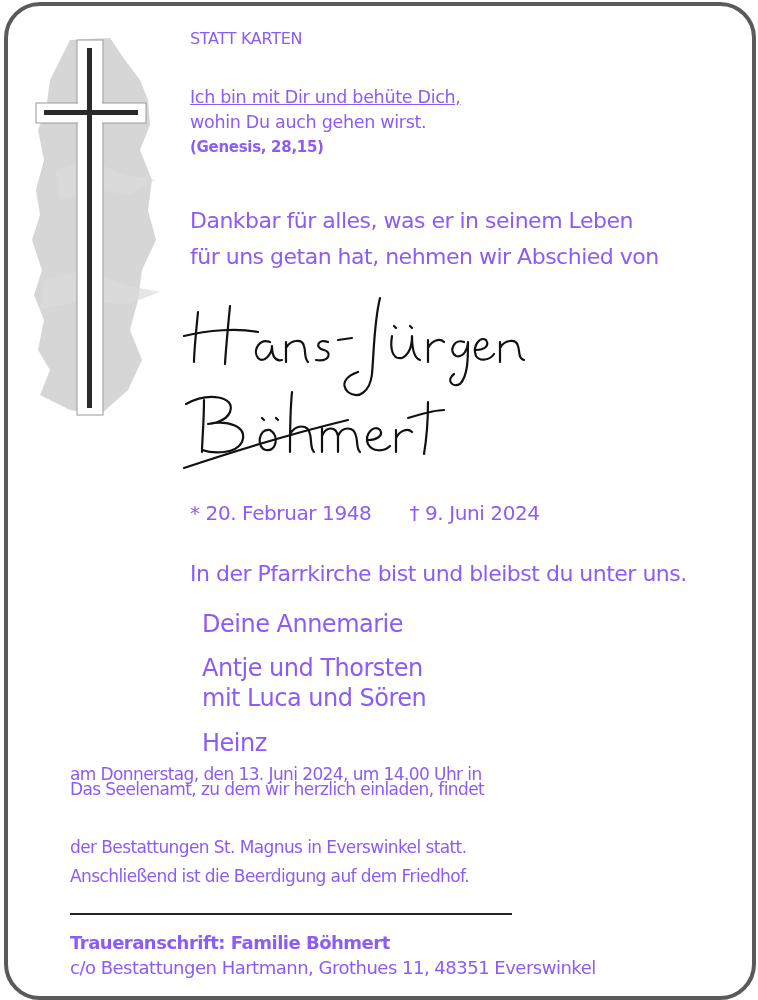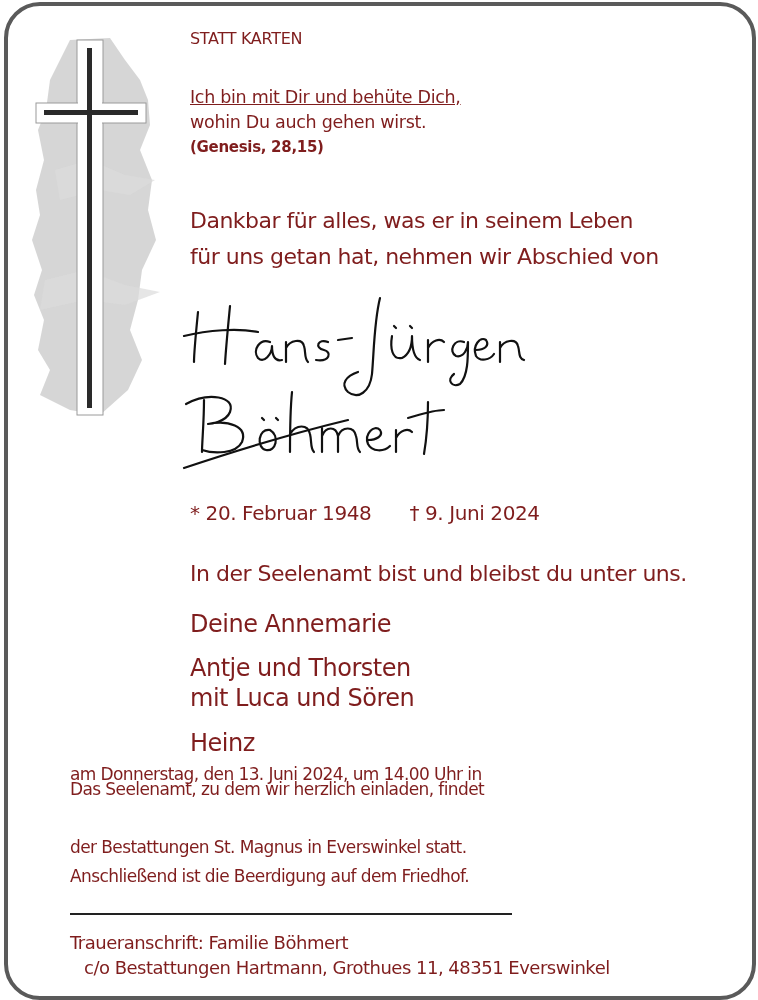--- a/index.html
+++ b/index.html
@@ -1,26 +1,26 @@
 <!DOCTYPE html>
 <html><head>
 <meta charset="utf-8">
 <style>
   html, body { margin: 0; padding: 0; background: #ffffff; }
   body { width: 758px; height: 1000px; position: relative; overflow: hidden; }
   .frame {
     position: absolute; left: 4px; top: 2px; width: 744px; height: 990px;
     border: 4px solid #5a5a5a; border-radius: 36px; background: #fff;
   }
-  .txt { position: absolute; color: #7f1d1d; font-family: "DejaVu Sans", sans-serif; white-space: nowrap; }
+  .txt { position: absolute; color: #8b5cf6; font-family: "DejaVu Sans", sans-serif; white-space: nowrap; }
   .small { font-size: 16px; line-height: 22px; letter-spacing: -0.3px; }
   .verse { font-size: 17.5px; line-height: 25px; letter-spacing: -0.3px; }
   .cite { font-size: 15px; line-height: 20px; letter-spacing: -0.3px; }
   .mid { font-size: 22px; line-height: 36px; letter-spacing: -0.5px; }
-  .family { font-size: 24px; line-height: 30px; letter-spacing: -0.5px; }
+  .family { font-size: 24px; line-height: 30px; letter-spacing: -0.5px; margin-left: 12px; }
   .body { font-size: 17px; line-height: 29px; letter-spacing: -0.6px; }
   .addr { font-size: 18px; line-height: 24px; letter-spacing: -0.5px; }
   .dates { font-size: 20px; line-height: 26px; letter-spacing: -0.4px; text-align: right; }
   .dates span + span { margin-left: 38px; }
   .rule { position: absolute; left: 70px; top: 913px; width: 442px; height: 2px; background: #222; }
   .cross { position: absolute; left: 30px; top: 30px; }
   .sig { position: absolute; left: 178px; top: 292px; }
 </style>
 </head>
 <body>
@@ -105,28 +105,28 @@
     <path d="M230 126 C244 122 256 118 266 118"></path>
 
     <path d="M6 176 C60 158 120 140 170 128"></path>
   </g>
 </svg>
 
 <div class="txt dates" style="left:190px; top:500px;">
   <span>* 20. Februar 1948</span><span>† 9. Juni 2024</span>
 </div>
 
-<div class="txt mid" style="left:190px; top:556px;">In der Seelenamt bist und bleibst du unter uns.</div>
+<div class="txt mid" style="left:190px; top:556px;">In der Pfarrkirche bist und bleibst du unter uns.</div>
 
 <div class="txt family" style="left:190px; top:609px;">Deine Annemarie</div>
 <div class="txt family" style="left:190px; top:653px;">Antje und Thorsten</div>
 <div class="txt family" style="left:190px; top:683px;">mit Luca und Sören</div>
 <div class="txt family" style="left:190px; top:728px;">Heinz</div>
 
 <div class="txt body" style="left:70px; top:775px;">Das Seelenamt, zu dem wir herzlich einladen, findet</div>
 <div class="txt body" style="left:70px; top:760px;">am Donnerstag, den 13. Juni 2024, um 14.00 Uhr in</div>
 <div class="txt body" style="left:70px; top:833px;">der Bestattungen St. Magnus in Everswinkel statt.</div>
 <div class="txt body" style="left:70px; top:862px;">Anschließend ist die Beerdigung auf dem Friedhof.</div>
 
 <div class="rule"></div>
 
-<div class="txt addr" style="left:70px; top:931px;">Traueranschrift: Familie Böhmert</div>
-<div class="txt addr" style="left:84px; top:956px;">c/o Bestattungen Hartmann, Grothues 11, 48351 Everswinkel</div>
+<div class="txt addr" style="left:70px; top:931px;font-weight:bold;">Traueranschrift: Familie Böhmert</div>
+<div class="txt addr" style="left:70px; top:956px;">c/o Bestattungen Hartmann, Grothues 11, 48351 Everswinkel</div>
 
 </body></html>

